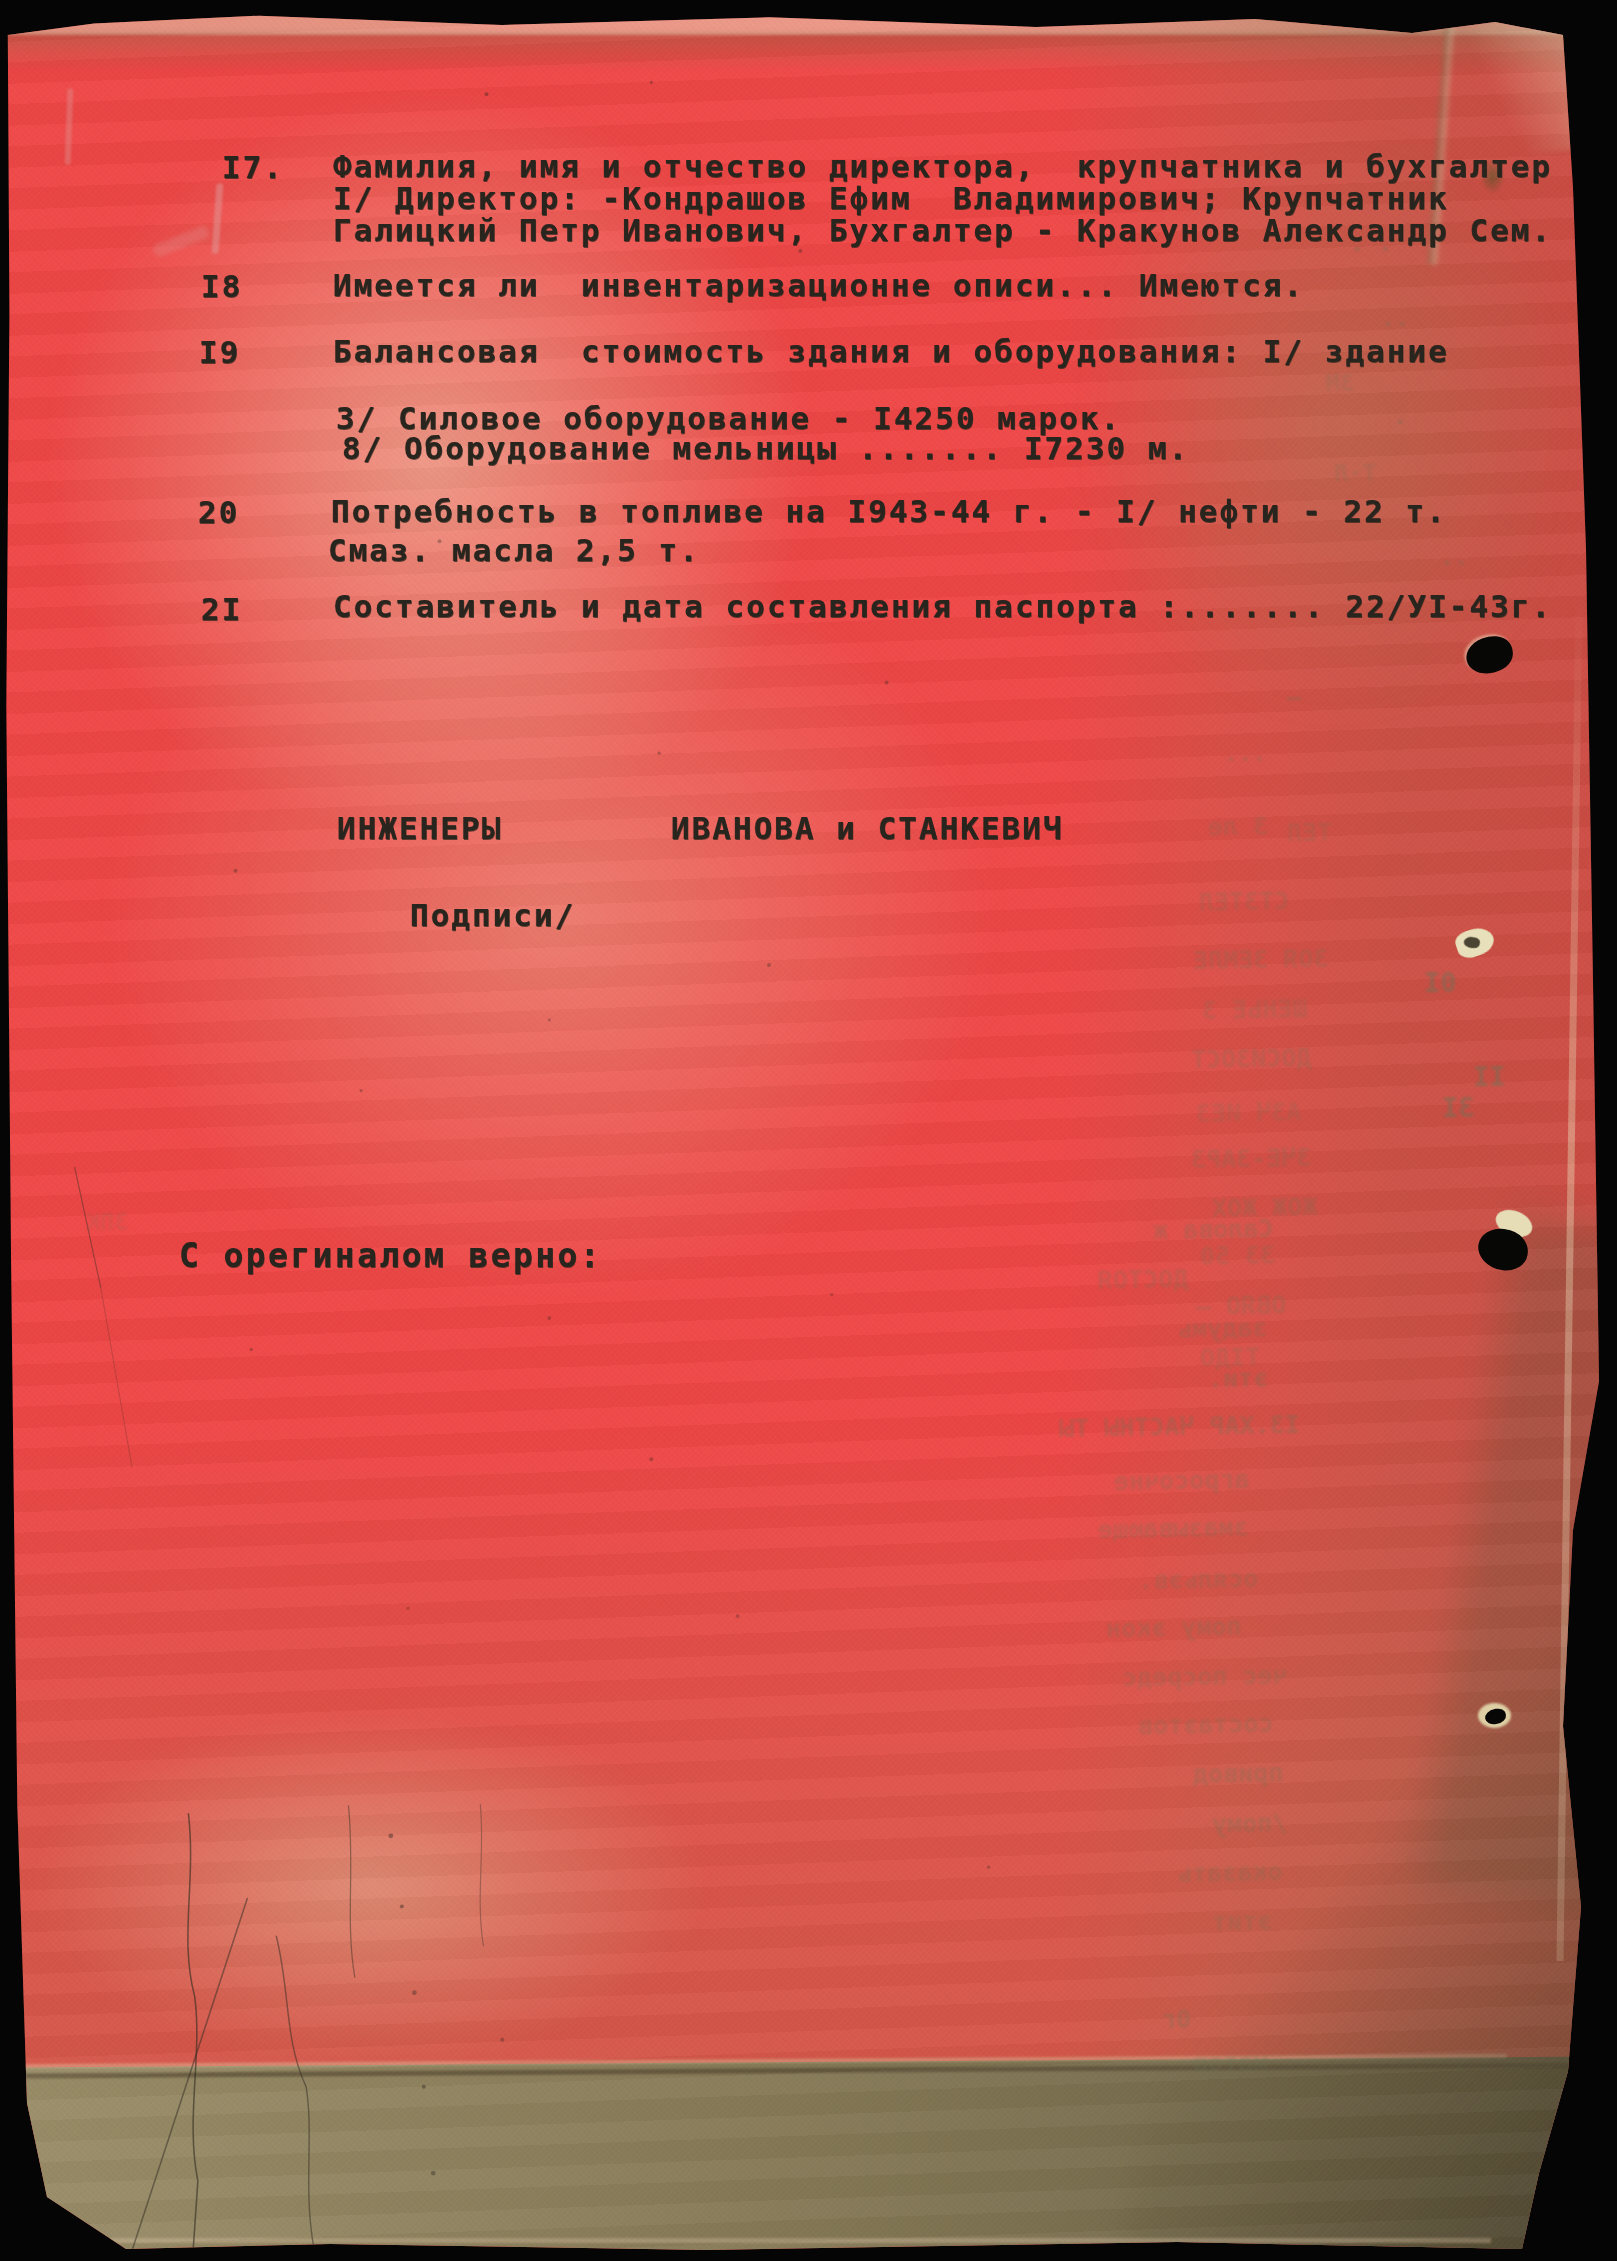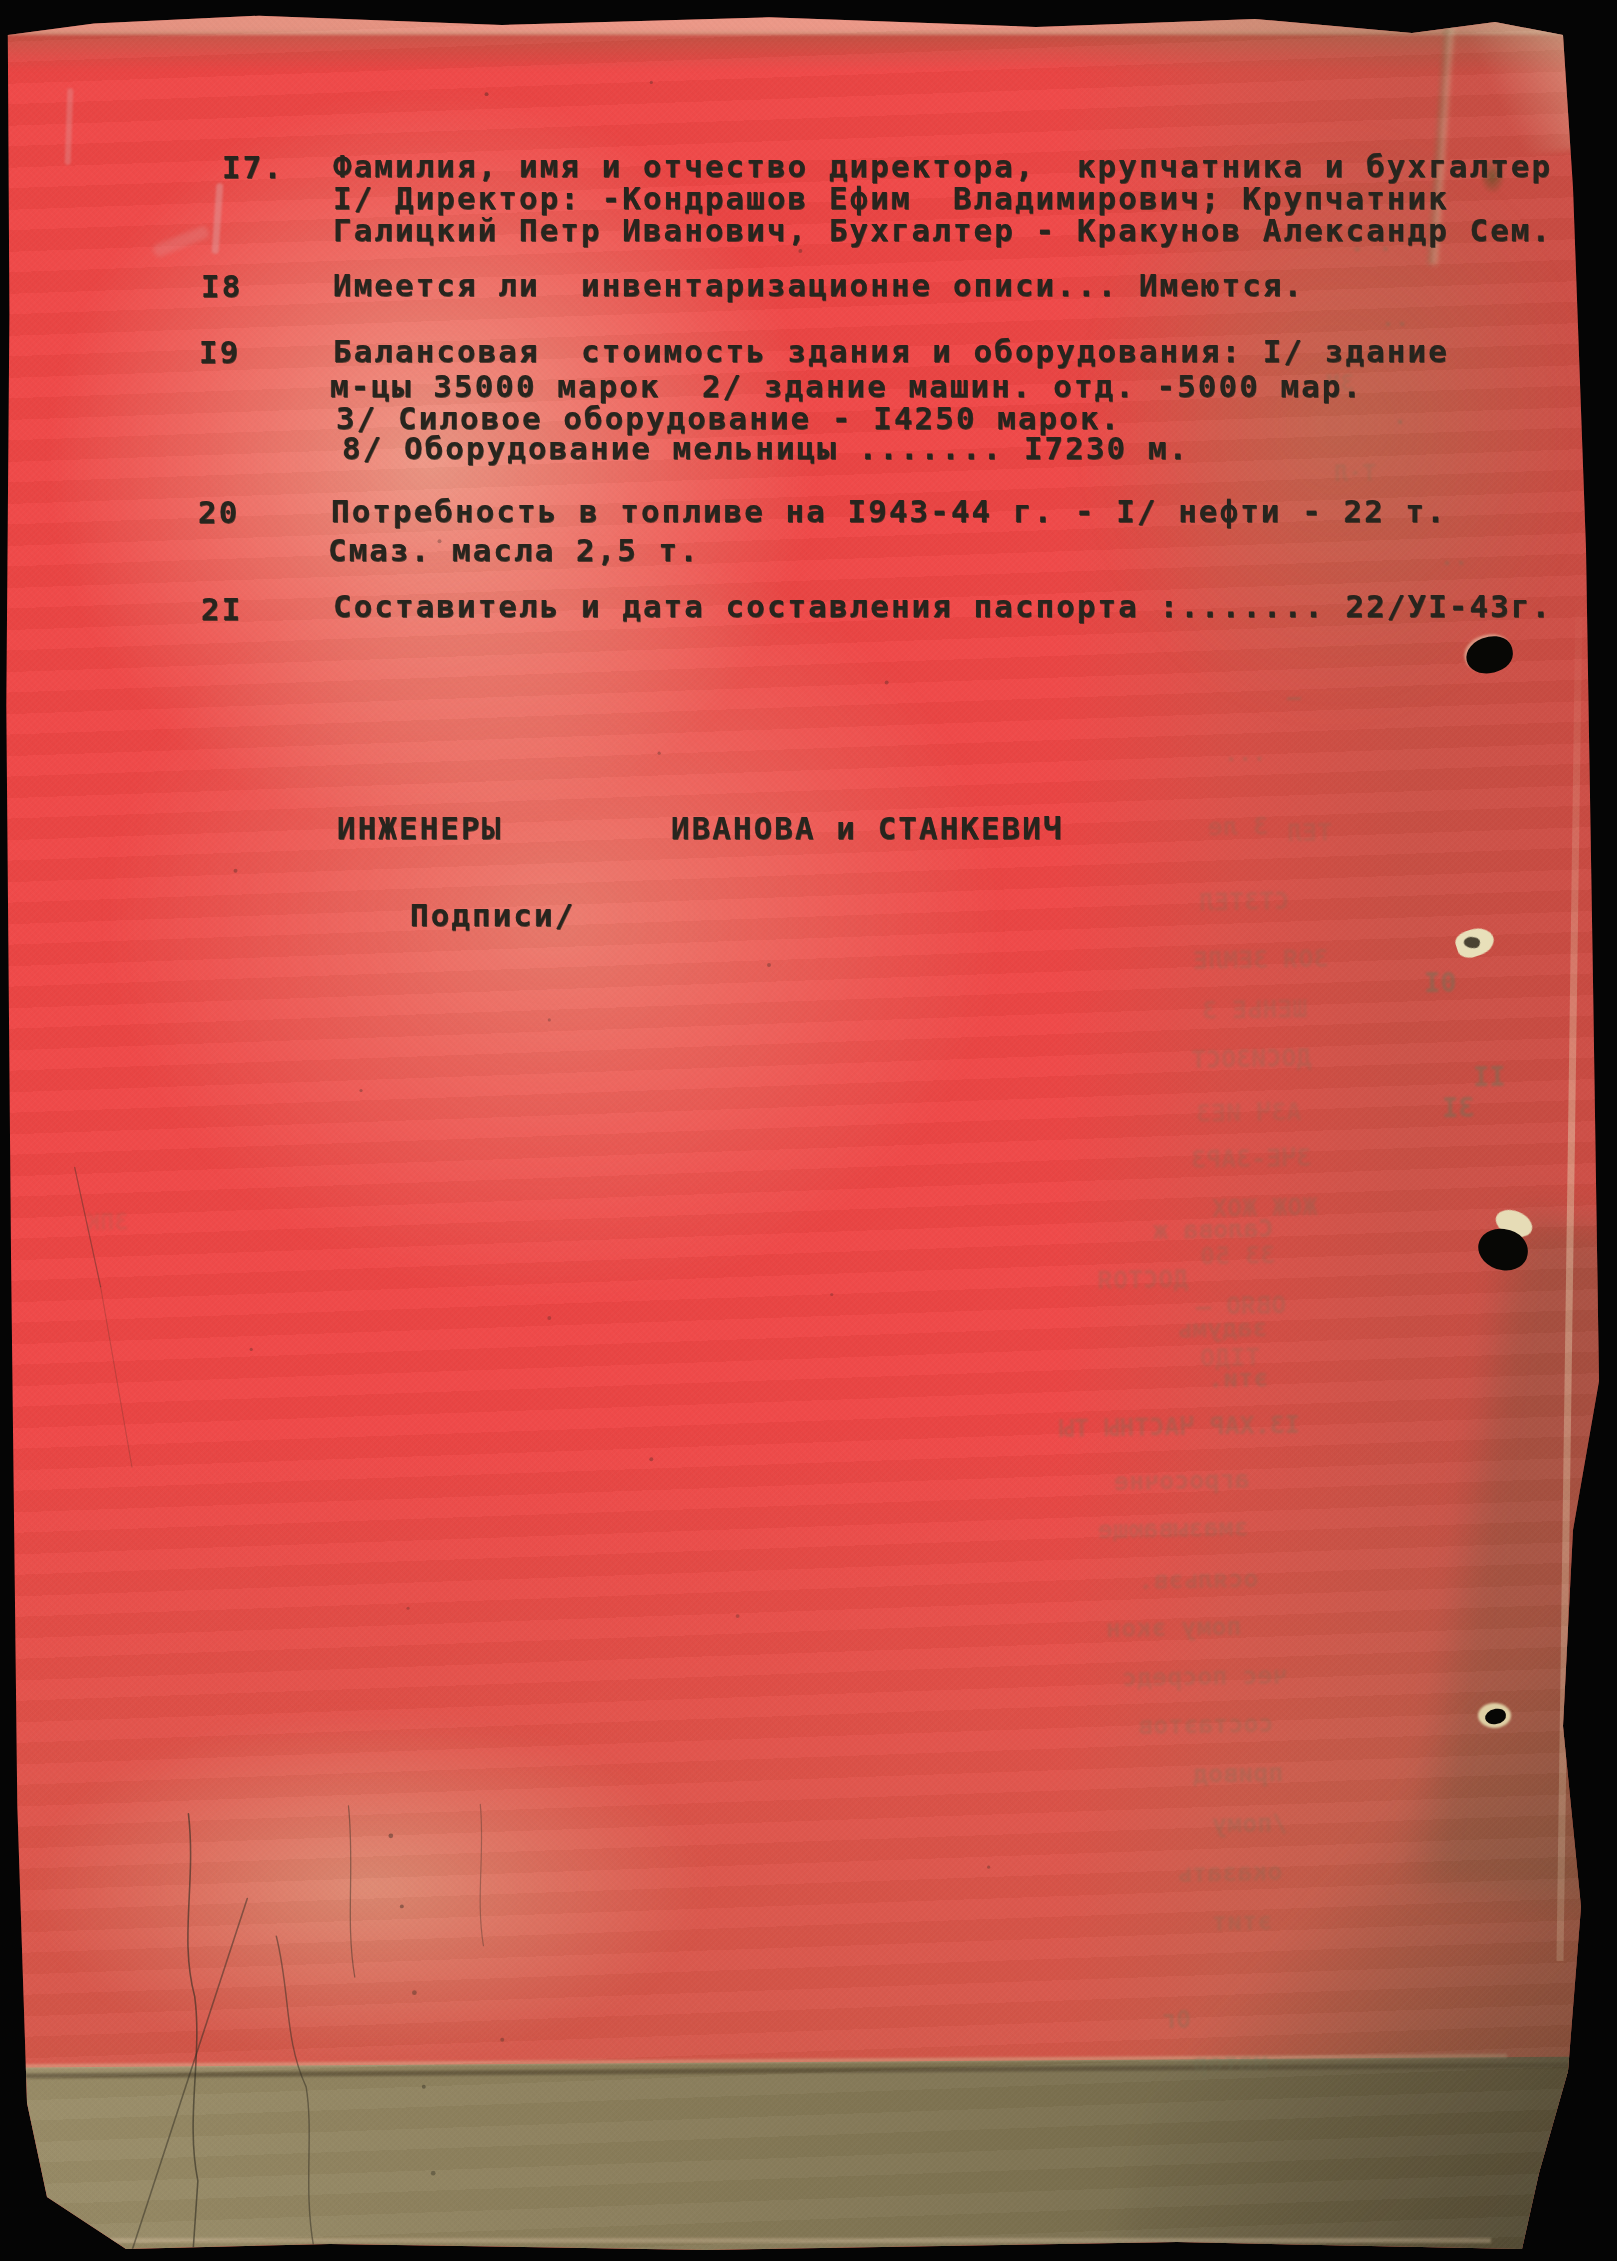--- a/index.html
+++ b/index.html
@@ -147,35 +147,35 @@
       <div class="dl" style="left:222px;top:149px">I7.</div>
       <div class="dl" style="left:333px;top:148px">Фамилия, имя и отчество директора,  крупчатника и бухгалтер</div>
       <div class="dl" style="left:333px;top:180px">I/ Директор: -Кондрашов Ефим  Владимирович; Крупчатник</div>
       <div class="dl" style="left:333px;top:212px">Галицкий Петр Иванович, Бухгалтер - Кракунов Александр Сем.</div>
 
       <div class="dl" style="left:201px;top:268px">I8</div>
       <div class="dl" style="left:333px;top:267px">Имеется ли  инвентаризационне описи... Имеются.</div>
 
       <div class="dl" style="left:199px;top:334px">I9</div>
       <div class="dl" style="left:333px;top:333px">Балансовая  стоимость здания и оборудования: I/ здание</div>
-      <div class="dl" style="left:330px;top:368px">м-цы 35000 марок  2/ здание машин. отд. -5000 мар.</div>
       <div class="dl" style="left:336px;top:400px">3/ Силовое оборудование - I4250 марок.</div>
       <div class="dl" style="left:342px;top:430px">8/ Оборудование мельницы ....... I7230 м.</div>
 
       <div class="dl" style="left:198px;top:494px">20</div>
       <div class="dl" style="left:331px;top:493px">Потребность в топливе на I943-44 г. - I/ нефти - 22 т.</div>
       <div class="dl" style="left:328px;top:532px">Смаз. масла 2,5 т.</div>
 
       <div class="dl" style="left:201px;top:591px">2I</div>
       <div class="dl" style="left:333px;top:588px">Составитель и дата составления паспорта :....... 22/УI-43г.</div>
 
       <div class="dl" style="left:337px;top:810px">ИНЖЕНЕРЫ</div>
       <div class="dl" style="left:671px;top:810px">ИВАНОВА и СТАНКЕВИЧ</div>
       <div class="dl" style="left:410px;top:897px">Подписи/</div>
 
+      <div class="dl big" style="left:179px;top:1238px">С орегиналом верно:</div>
     </div>
 
     <div class="hole h1"></div>
     <div class="flap2"></div>
     <div class="hole h2"></div>
     <div class="tear"></div>
     <div class="h3rim"></div>
     <div class="hole h3"></div>
 
     <svg class="scratches" width="1618" height="2261" viewBox="0 0 2062 2882">

